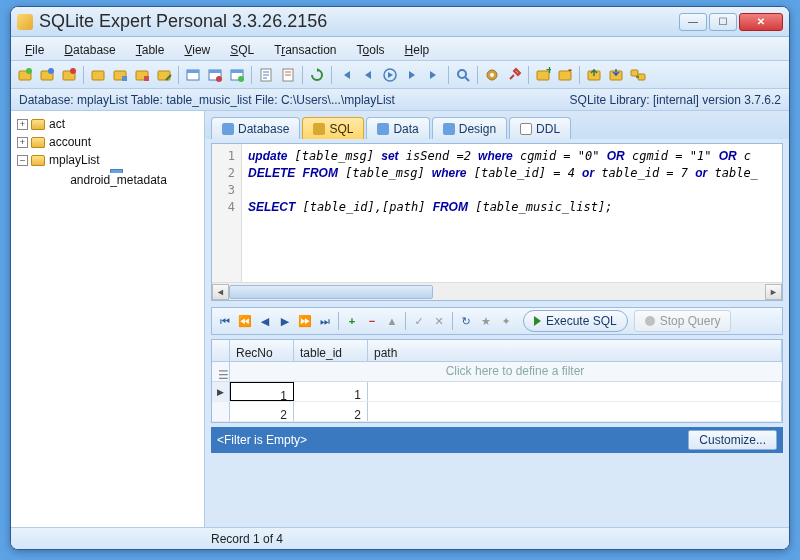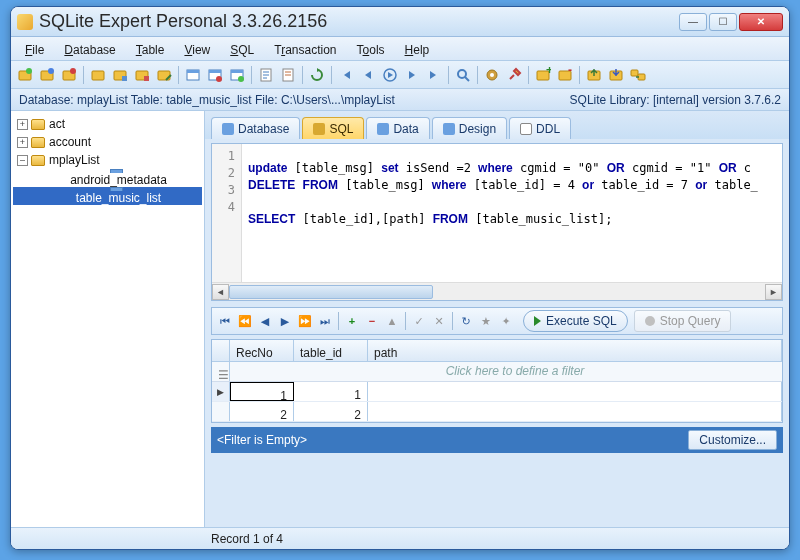--- a/index.html
+++ b/index.html
@@ -37,21 +37,21 @@
 
 .main-panel { flex: 1; display: flex; flex-direction: column; background: #d9e8f8; min-width: 0; }
 .tabstrip { height: 28px; display: flex; align-items: flex-end; padding: 4px 6px 0 6px; gap: 2px; background: linear-gradient(#d9e8f8,#c8dff5); }
 .tab { height: 22px; padding: 0 10px; display: flex; align-items: center; gap: 4px; background: linear-gradient(#f4f9fe,#dbe9f8); border: 1px solid #9bbce0; border-bottom: none; border-radius: 4px 4px 0 0; color: #1a3a6a; cursor: pointer; }
 .tab.active { background: linear-gradient(#ffe9a8,#ffd66a); border-color: #d8a830; color: #3a2a00; }
 .tab .tbi { width: 12px; height: 12px; background: #6aa0e0; border-radius: 2px; }
 
 .editor-wrap { margin: 4px 6px; border: 1px solid #9bbce0; background: #fff; flex: 0 0 auto; }
 .editor { height: 138px; display: flex; }
 .gutter { width: 30px; background: #f4f4f4; border-right: 1px solid #ddd; text-align: right; padding: 4px 6px 0 0; color: #888; font-family: Consolas, monospace; line-height: 17px; }
-.code { flex: 1; padding: 16px 6px; font-family: Consolas, monospace; line-height: 17px; white-space: pre; overflow: hidden; color: #000; }
+.code { flex: 1; padding: 4px 6px; font-family: Consolas, monospace; line-height: 17px; white-space: pre; overflow: hidden; color: #000; font-style: italic; }
 .kw { color: #0000a0; font-weight: bold; }
 .scroll-h { height: 18px; background: #f0f0f0; border-top: 1px solid #ddd; position: relative; display: flex; align-items: center; }
 .scroll-h .arrow { width: 17px; height: 16px; background: linear-gradient(#f8f8f8,#e0e0e0); border: 1px solid #bbb; display: flex; align-items: center; justify-content: center; font-size: 9px; color: #555; }
 .scroll-h .track { flex: 1; height: 16px; background: #efefef; position: relative; }
 .scroll-h .thumb { position: absolute; left: 0; width: 38%; height: 14px; top: 1px; background: linear-gradient(#e0ecf8,#bcd4ec); border: 1px solid #9bbce0; border-radius: 2px; }
 
 .midbar { margin: 2px 6px; height: 28px; background: linear-gradient(#f2f8fe,#d9e8f8); border: 1px solid #9bbce0; display: flex; align-items: center; padding: 0 4px; gap: 2px; }
 .navbtn { width: 18px; height: 18px; display: flex; align-items: center; justify-content: center; color: #2a5a9c; font-size: 11px; cursor: pointer; border-radius: 2px; }
 .navbtn.plus { color: #1a8a1a; font-weight: bold; }
 .navbtn.minus { color: #c03030; font-weight: bold; }
@@ -62,21 +62,21 @@
 .stop-btn .stop { width: 10px; height: 10px; border-radius: 50%; background: #c0c0c0; }
 
 .grid-wrap { margin: 2px 6px; border: 1px solid #9bbce0; background: #fff; }
 .grid-head { display: flex; height: 22px; background: linear-gradient(#f4f9fe,#dce9f7); border-bottom: 1px solid #b0cce8; }
 .grid-cell { border-right: 1px solid #b0cce8; padding: 6px 6px; color: #222; }
 .col-ind { width: 18px; }
 .col-recno { width: 64px; }
 .col-tid { width: 74px; }
 .col-path { flex: 1; }
 .grid-filter { display: flex; height: 20px; background: #f4f8fc; border-bottom: 1px solid #d0dcec; color: #888; }
-.grid-filter .msg { flex: 1; text-align: center; padding-top: 2px; font-style: italic; color: #8aa; padding-left: 18px; }
+.grid-filter .msg { flex: 1; text-align: center; padding-top: 2px; color: #8aa; padding-left: 18px; }
 .grid-row { display: flex; height: 20px; border-bottom: 1px solid #e4ecf6; }
 .grid-row .grid-cell { text-align: right; }
 .grid-row.current .col-ind { background: #e8f0fa; }
 .grid-row.current .col-recno { border: 1px solid #000; background: #fff; }
 .grid-row .col-ind { background: #f4f8fc; display: flex; align-items: center; justify-content: center; color: #444; font-size: 9px; }
 
 .filterbar { margin: 2px 6px 4px 6px; height: 26px; background: #3a78c0; display: flex; align-items: center; justify-content: space-between; padding: 0 6px; color: #fff; }
 .cust-btn { height: 20px; padding: 0 10px; background: linear-gradient(#f4f9fe,#dce9f7); border: 1px solid #8ab0d8; border-radius: 2px; color: #1a3a6a; cursor: pointer; }
 
 .statusbar { height: 22px; background: linear-gradient(#e8f2fc,#d4e6f7); border-top: 1px solid #b0cce8; display: flex; align-items: center; padding: 0 10px 0 200px; color: #222; }
@@ -291,25 +291,20 @@
         </div>
       <div class="tree-node">
           <span class="expander">–</span>
           <span class="db-icon"></span>
           <span>mplayList</span>
         </div>
       <div class="tree-node l1">
           <span style="width:14px"></span>
           <span class="tbl-icon"></span>
           <span>android_metadata</span>
-        </div>
-      <div class="tree-node l1 sel">
-          <span style="width:14px"></span>
-          <span class="tbl-icon"></span>
-          <span>table_music_list</span>
         </div>
     </div>
 
     <div class="main-panel">
       <div class="tabstrip">
         <div class="tab">
             <span class="tbi"></span>
             <span>Database</span>
           </div>
         <div class="tab active">

